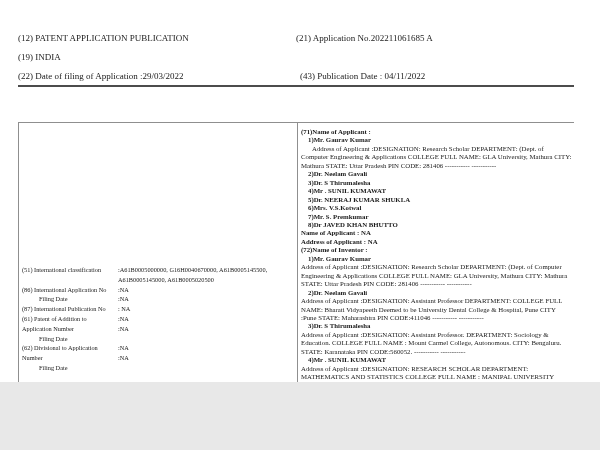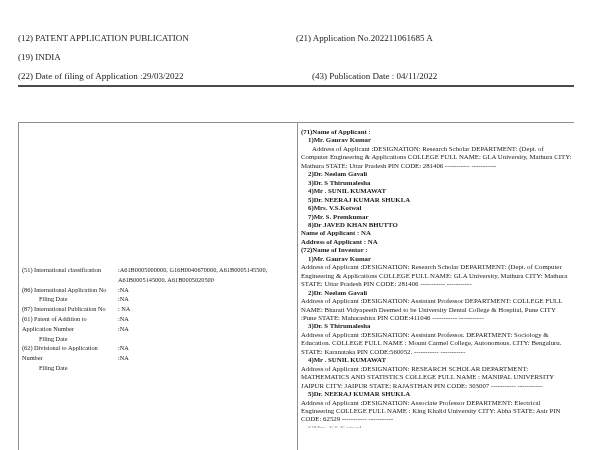--- a/index.html
+++ b/index.html
@@ -1,26 +1,26 @@
 <!DOCTYPE html>
 <html><head>
 <meta charset="utf-8">
 <style>
   html,body{margin:0;padding:0;background:#e8e8e8;}
   .page{
-    position:relative;width:600px;height:450px;background:#ffffff;
+    position:relative;width:600px;height:382px;background:#ffffff;
     font-family:"Liberation Serif",serif;color:#1b1b1b;overflow:hidden;
     margin:0 auto;
   }
   .hdr{position:absolute;font-size:9px;white-space:nowrap;}
   .pos-pubtype{left:18px;top:33px;}
   .pos-appno{left:296px;top:33px;}
   .pos-country{left:18px;top:52px;}
   .pos-filing{left:18px;top:71px;}
-  .pos-pubdate{left:312px;top:71px;}
+  .pos-pubdate{left:300px;top:71px;}
   .header-rule{position:absolute;left:18px;top:85px;width:556px;height:2px;background:#4c4c4c;}
   .invention-title{position:absolute;left:18px;top:93px;width:558px;font-size:8.8px;line-height:13.5px;}
   .biblio-table{
     position:absolute;left:18px;top:122px;width:556px;height:328px;
     border-top:1px solid #8f8f8f;border-left:1px solid #8f8f8f;
     display:flex;box-sizing:border-box;
   }
   .left-col{
     width:279px;box-sizing:border-box;border-right:1px solid #8f8f8f;
     padding:142px 3px 0 3px;font-size:6.3px;line-height:9.8px;

